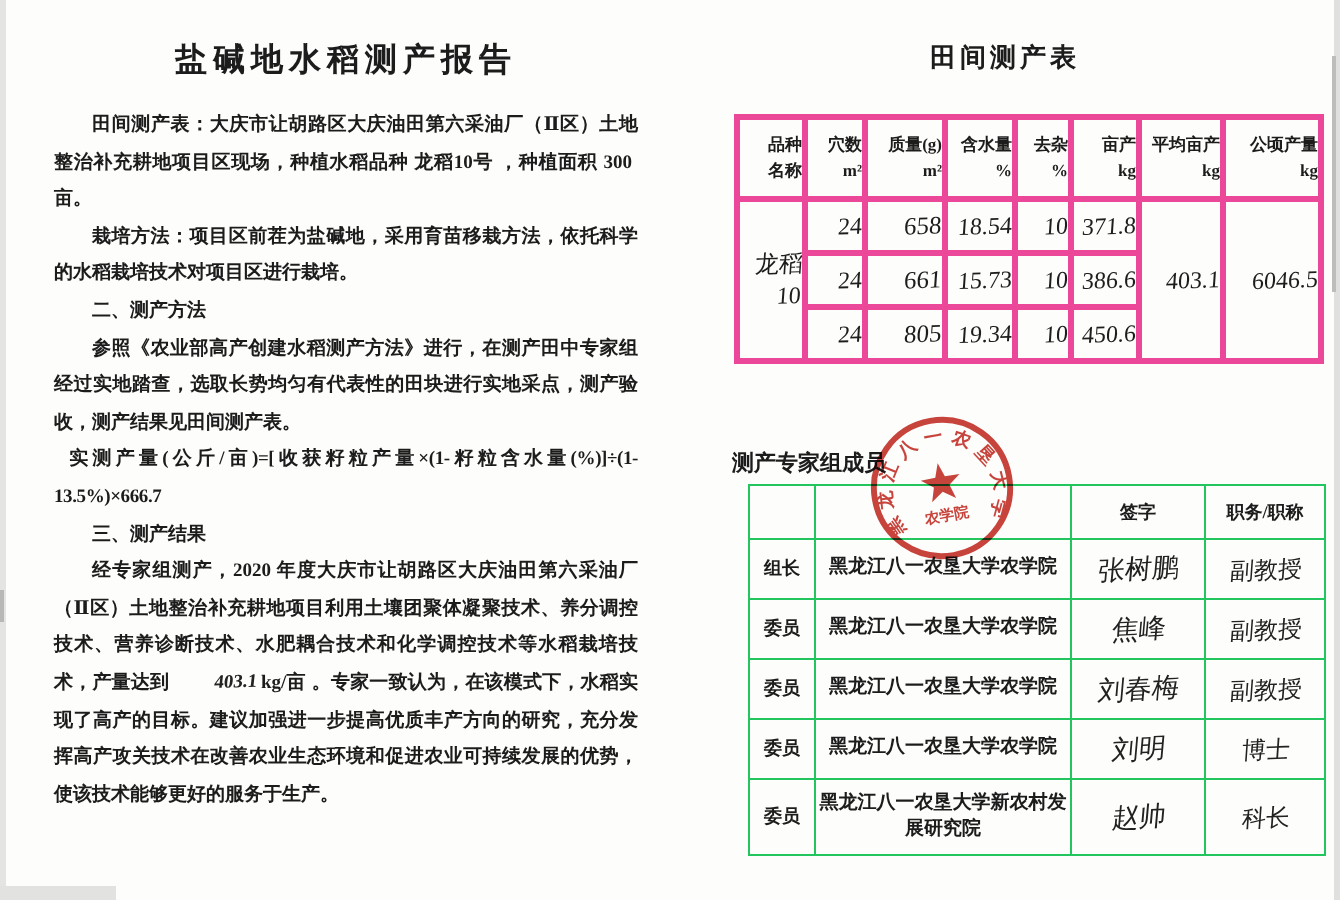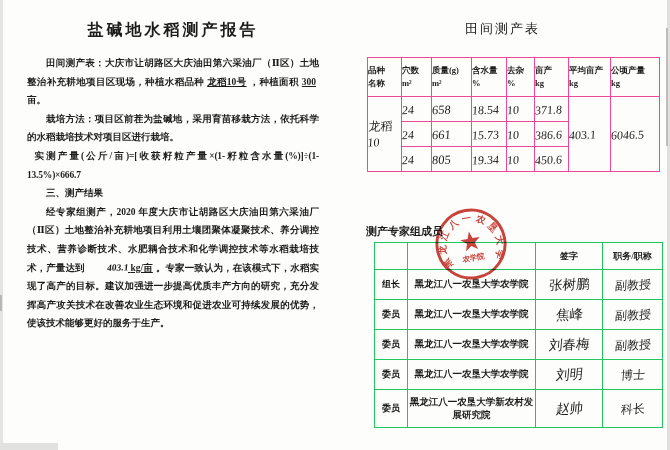--- a/index.html
+++ b/index.html
@@ -15,27 +15,27 @@
   .edge-mark-r{left:666px;top:28px;width:2px;height:118px;background:#bdbdbb;}
 
   .page-left{position:absolute;left:0;top:0;width:335px;height:450px;}
   .page-right{position:absolute;left:335px;top:0;width:335px;height:450px;}
 
   .report-body{position:absolute;left:27px;top:10px;width:292px;}
   .report-title{text-align:center;font-size:16px;font-weight:bold;letter-spacing:3px;margin:10px 0 13px 0;}
   .para{font-size:9.5px;line-height:18.6px;text-align:justify;font-weight:600;margin:0;text-indent:2em;}
   .heading{font-weight:800;}
   .formula{text-indent:0.8em;letter-spacing:-0.2px;}
-  .uval{font-weight:800;text-decoration:underline;padding:0 3px;white-space:nowrap;}
+  .uval{font-weight:800;padding:0 3px;white-space:nowrap;}
   .hw{font-family:cursive;font-weight:600;display:inline-block;transform:skewX(-8deg) rotate(-2deg);color:#232323;}
 
-  .table-title{position:absolute;top:20px;left:0;width:100%;text-align:center;font-size:13px;font-weight:normal;letter-spacing:2px;}
+  .table-title{position:absolute;top:20px;left:0;width:100%;text-align:center;font-size:13px;font-weight:bold;letter-spacing:2px;}
   table{border-collapse:collapse;table-layout:fixed;}
   .ftable{position:absolute;left:32px;top:57px;width:292px;}
-  .ftable th,.ftable td{border:1px solid #ec4899;padding:0;text-align:left;overflow:hidden;}
+  .ftable th,.ftable td{border:3px solid #ec4899;padding:0;text-align:right;overflow:hidden;}
   .ftable th{font-size:8.5px;line-height:13px;font-weight:700;height:38px;}
   .ftable td{height:24px;}
   .hw-cell span{display:inline-block;font-family:cursive;font-size:12px;color:#1d1d1d;transform:rotate(-2deg) skewX(-6deg);}
   .hw-big span{font-size:12.5px;}
 
   .experts-heading{position:absolute;left:31px;top:224px;font-size:11px;font-weight:800;}
   .etable{position:absolute;left:39px;top:242px;width:288px;}
   .etable th,.etable td{border:1px solid #22c55e;padding:0;text-align:center;overflow:hidden;}
   .etable th{font-size:9px;font-weight:700;height:26px;}
   .role{font-size:9px;font-weight:700;}
@@ -64,20 +64,22 @@
   <div class="edge edge-mark-r"></div>
 
   <div class="page-left">
     <div class="report-body">
       <h1 class="report-title">盐碱地水稻测产报告</h1>
 
 
       <p class="para"><span>田间测产表：大庆市让胡路区大庆油田第六采油厂（Ⅱ区）土地整治补充耕地项目区现场，种植水稻品种</span><span class="uval">龙稻10号</span><span>，种植面积</span><span class="uval">300</span><span>亩。</span></p>
       <p class="para">栽培方法：项目区前茬为盐碱地，采用育苗移栽方法，依托科学的水稻栽培技术对项目区进行栽培。</p>
 
+      <p class="para heading">二、测产方法</p>
+      <p class="para">参照《农业部高产创建水稻测产方法》进行，在测产田中专家组经过实地踏查，选取长势均匀有代表性的田块进行实地采点，测产验收，测产结果见田间测产表。</p>
       <p class="para formula">实测产量(公斤/亩)=[收获籽粒产量×(1-籽粒含水量(%)]÷(1-13.5%)×666.7</p>
 
       <p class="para heading">三、测产结果</p>
       <p class="para"><span>经专家组测产，2020 年度大庆市让胡路区大庆油田第六采油厂（Ⅱ区）土地整治补充耕地项目利用土壤团聚体凝聚技术、养分调控技术、营养诊断技术、水肥耦合技术和化学调控技术等水稻栽培技术，产量达到</span><span class="uval"><span class="hw">403.1</span> <span>kg/亩</span></span><span>。专家一致认为，在该模式下，水稻实现了高产的目标。建议加强进一步提高优质丰产方向的研究，充分发挥高产攻关技术在改善农业生态环境和促进农业可持续发展的优势，使该技术能够更好的服务于生产。</span></p>
     </div>
   </div>
 
   <div class="page-right">
     <div class="table-title">田间测产表</div>
 

